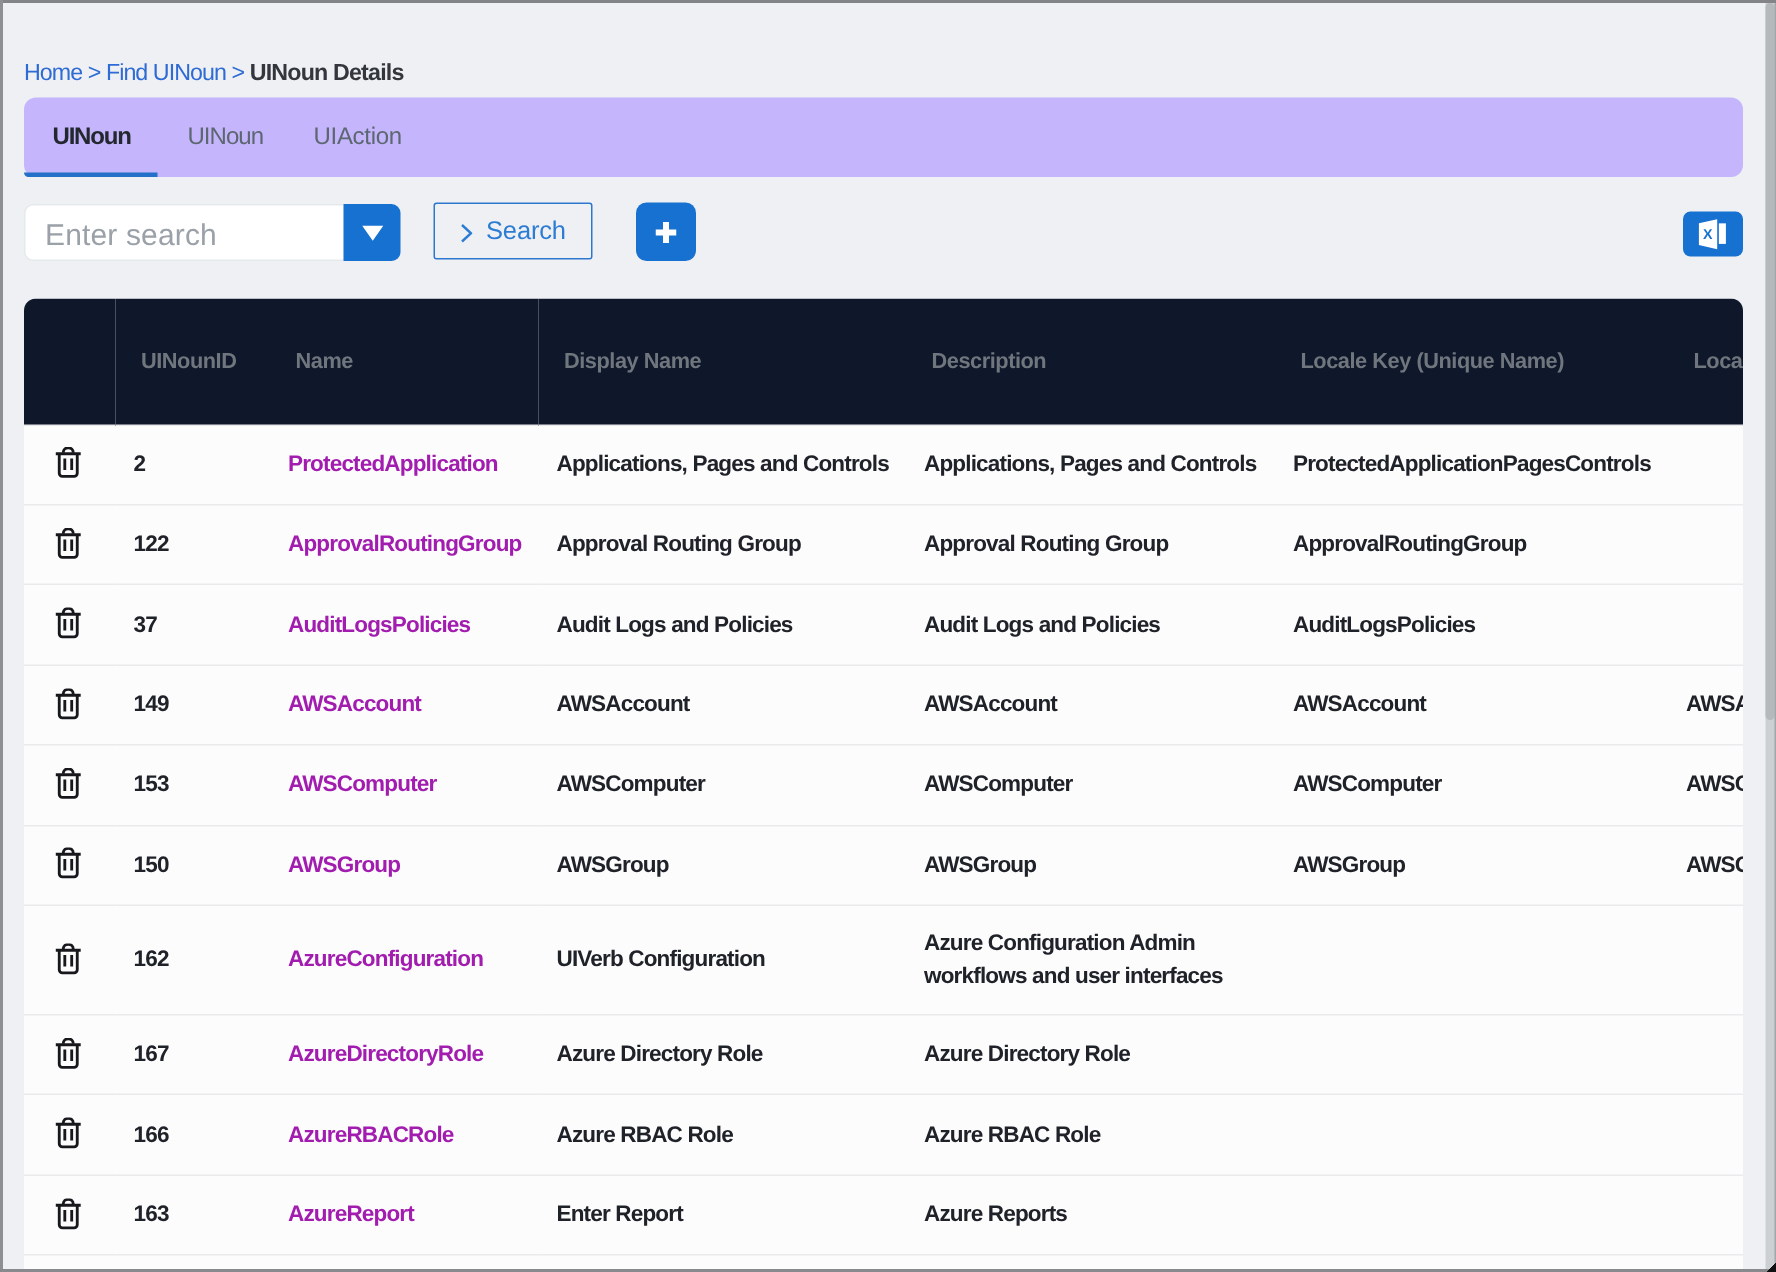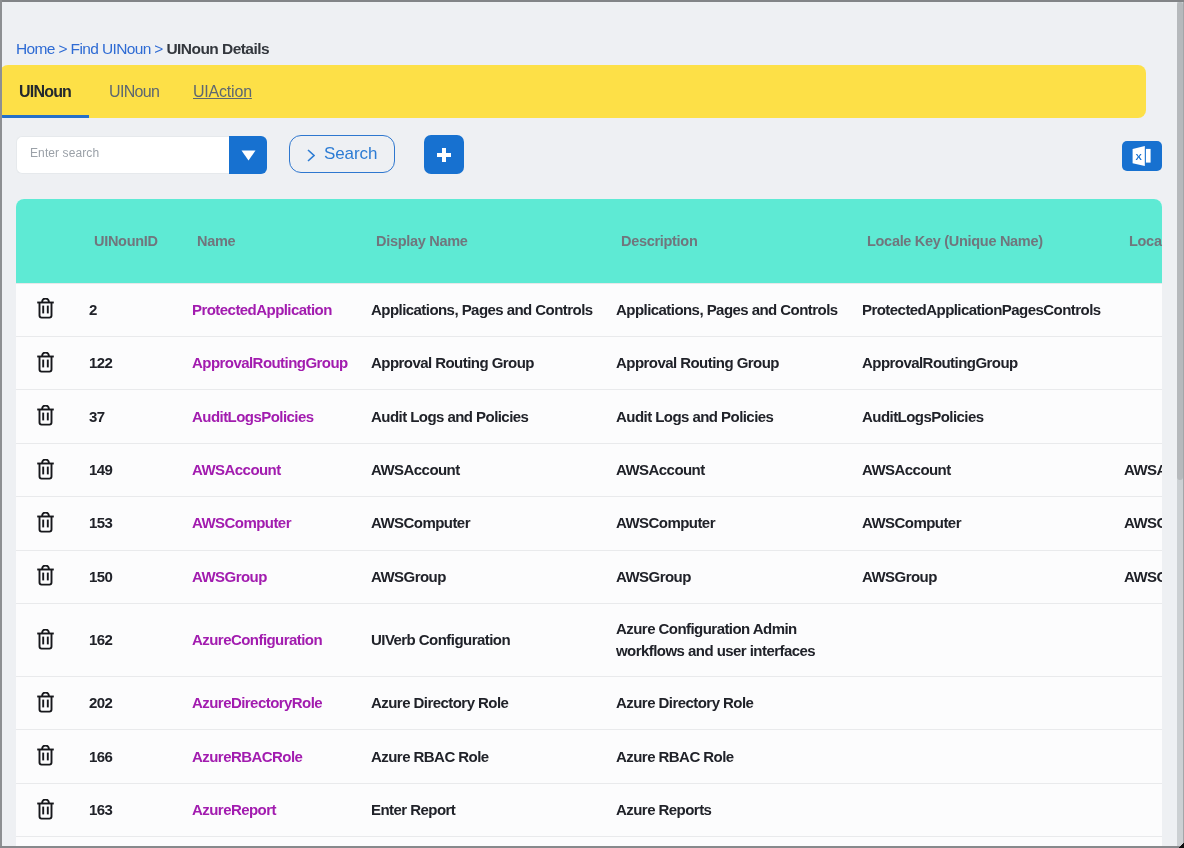--- a/index.html
+++ b/index.html
@@ -17,45 +17,45 @@
 .sb-thumb { position:absolute; left:1177px; top:2px; width:6px; height:478px; background:#b6b9bc; border-radius:3px; z-index:51; }
 .sb-edge { position:absolute; left:1183px; top:2px; width:1px; height:844px; background:#a3a6a9; z-index:52; }
 .grip { position:absolute; left:1178px; top:842px; width:6px; height:6px; z-index:53;
   background:linear-gradient(135deg, transparent 50%, #111 50%); }
 
 
 .crumbs { position:absolute; left:16px; top:23px; font-size:15.5px; letter-spacing:-0.63px; color:#2e6bd4; white-space:nowrap;margin-top:17px; }
 .crumbs b { color:#33373d; font-weight:700; font-size:15.5px; letter-spacing:-0.55px; }
 
 
-.tabcard { position:absolute; left:0; top:65px; width:1146px; height:53px; background:#fde047; border-radius:8px; }
+.tabcard { position:absolute; left:16px; top:65px; width:1146px; height:53px; background:#c4b5fd; border-radius:8px; }
 .tab { position:absolute; top:0; height:53px; line-height:53px; font-size:16px; color:#5d6771; }
 .tab1 { left:19px; font-weight:700; color:#23282e; letter-spacing:-0.8px; }
 .tab2 { left:109px; letter-spacing:-0.65px; }
-.tab3 { left:193px; letter-spacing:-0.2px;text-decoration:underline; }
+.tab3 { left:193px; letter-spacing:-0.2px; }
 .tabline { position:absolute; left:0; top:50px; width:89px; height:3px; background:#2470c8; border-bottom-left-radius:8px; }
 
 
 .sinput { position:absolute; left:16px; top:136px; width:213px; height:38px; background:#fff; border:1px solid #e6e9ec; border-right:none; border-radius:6px 0 0 6px; }
-.sinput span { position:absolute; left:13px; top:9px; font-size:12px; color:#9ba1a8; letter-spacing:0.1px; }
+.sinput span { position:absolute; left:13px; top:9px; font-size:20px; color:#9ba1a8; letter-spacing:0.1px; }
 .sdrop { position:absolute; left:229px; top:136px; width:38px; height:38px; background:#1771d0; border-radius:0 6px 6px 0; }
 .sdrop svg { position:absolute; left:12px; top:14px; }
-.sbtn { position:absolute; left:289px; top:135px; width:106px; height:38px; border:1px solid #2e77cf; border-radius:12px; color:#2d7cd4; font-size:17px; letter-spacing:-0.1px; }
+.sbtn { position:absolute; left:289px; top:135px; width:106px; height:38px; border:1px solid #2e77cf; border-radius:2px; color:#2d7cd4; font-size:17px; letter-spacing:-0.1px; }
 .sbtn .chev { position:absolute; left:17px; top:13px; }
 .sbtn .lbl { position:absolute; left:34px; top:8px; }
 .plusbtn { position:absolute; left:424px; top:135px; width:40px; height:39px; background:#1771d0; border-radius:7px; }
 .plusbtn svg { position:absolute; left:13px; top:13px; }
 .xlbtn { position:absolute; left:1122px; top:141px; width:40px; height:30px; background:#1771d0; border-radius:5px; }
 .xlbtn svg { position:absolute; left:10px; top:4px; }
 
 
 .tcard { position:absolute; left:16px; top:199px; width:1146px; height:647px; background:#fcfcfd; border-radius:8px 8px 0 0; overflow:hidden; }
 table { border-collapse:separate; border-spacing:0; table-layout:fixed; width:1296px; }
 col.c0{width:61px;} col.c1{width:103px;} col.c2{width:179px;} col.c3{width:245px;} col.c4{width:246px;} col.c5{width:262px;} col.c6{width:200px;}
-thead th { box-sizing:border-box; height:84.5px; background:#5eead4; border-bottom:1px solid #e7e8ea; font-size:14.5px; font-weight:700; color:#70767d; text-align:left; padding:0 8px 0 17px; letter-spacing:-0.3px; vertical-align:middle; }
+thead th { box-sizing:border-box; height:84.5px; background:#0f172a; border-bottom:1px solid #e7e8ea; font-size:14.5px; font-weight:700; color:#70767d; text-align:left; padding:0 8px 0 17px; letter-spacing:-0.3px; vertical-align:middle; }
 tbody td { box-sizing:border-box; height:53.45px; border-bottom:1px solid #e9eaec; font-size:15px; font-weight:700; color:#202229; text-align:left; padding:0 8px 0 12px; letter-spacing:-0.55px; line-height:22px; vertical-align:middle; }
 tbody td.icon { padding-left:20px; }
 tbody tr.tall td { height:72.9px; }
 td a { color:#a21caf; text-decoration:none; }
 </style>
 </head>
 <body>
 <div class="crumbs">Home &gt; Find UINoun &gt; <b>UINoun Details</b></div>
 
 <div class="tabcard">
@@ -253,21 +253,21 @@
             <svg width="19" height="21" viewBox="0 0 19 21" style="display:block;margin-top:-2px">
               <g fill="none" stroke="#17181c" stroke-width="1.9">
                 <path d="M6.2 3.9 L6.2 3.5 A3.3 3.0 0 0 1 12.8 3.5 L12.8 3.9"></path>
                 <path d="M1.2 4.5 L17.8 4.5"></path>
                 <path d="M3.5 4.8 L3.5 17.5 A2.1 2.1 0 0 0 5.6 19.6 L13.4 19.6 A2.1 2.1 0 0 0 15.5 17.5 L15.5 4.8"></path>
                 <path d="M7.2 7.6 L7.2 15.4"></path>
                 <path d="M11.8 7.6 L11.8 15.4"></path>
               </g>
             </svg>
           </td>
-          <td>202</td>
+          <td>167</td>
           <td><a>AzureDirectoryRole</a></td>
           <td>Azure Directory Role</td>
           <td>Azure Directory Role</td>
           <td></td>
           <td></td>
         </tr>
 <tr>
           <td class="icon">
             <svg width="19" height="21" viewBox="0 0 19 21" style="display:block;margin-top:-2px">
               <g fill="none" stroke="#17181c" stroke-width="1.9">

